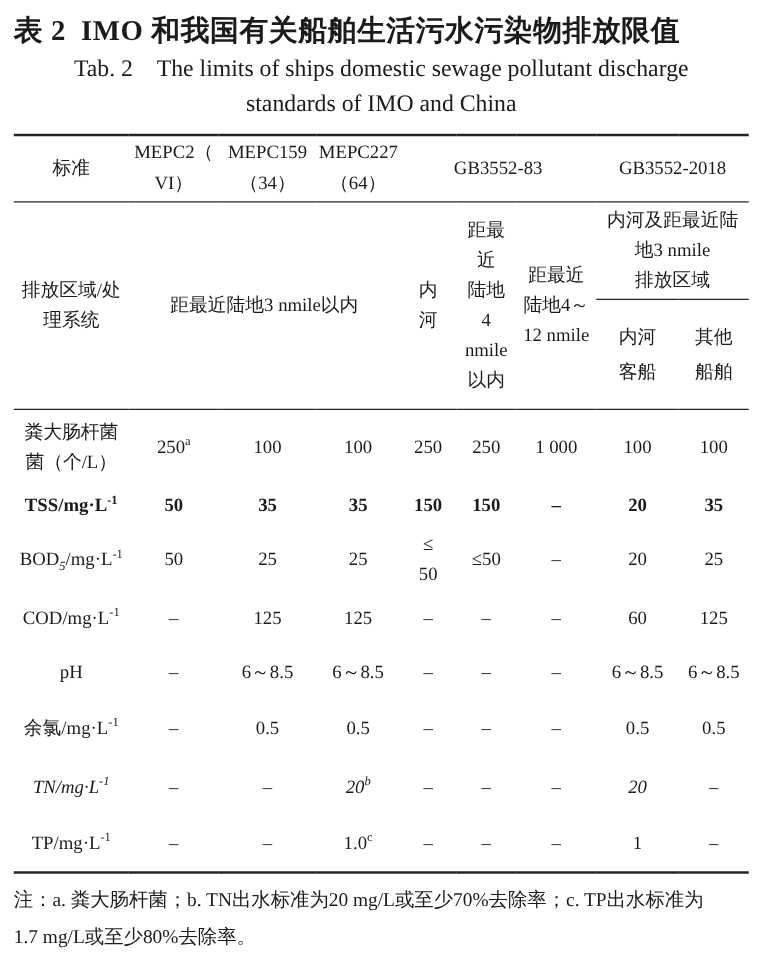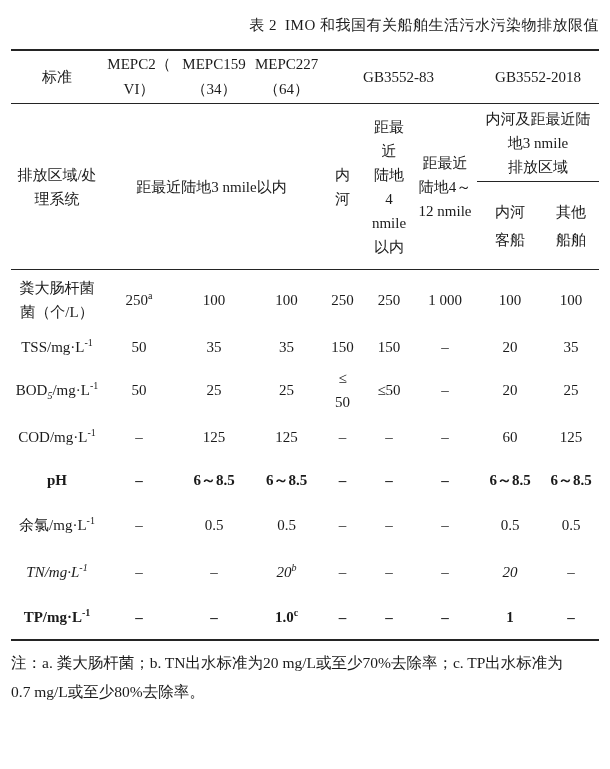--- a/index.html
+++ b/index.html
@@ -6,22 +6,22 @@
   html, body { margin: 0; padding: 0; }
   body {
     width: 610px; height: 769px;
     background: #ffffff; color: #1b1b1b;
     font-family: "Liberation Serif", "DejaVu Serif", "DejaVu Sans", serif;
     overflow: hidden;
   }
   .page { width: 610px; height: 769px; padding: 10px 11px 0 11px; }
 
   .caption-zh {
-    text-align: right; font-weight: normal;
-    font-size: 15px; line-height: 30px; letter-spacing: 0.5px;
+    text-align: left; font-weight: bold;
+    font-size: 23px; line-height: 30px; letter-spacing: 0.5px;
   }
   .caption-en {
     text-align: center; font-size: 19px; line-height: 28px;
     white-space: pre-line; margin-top: 2px;
   }
 
   table.std {
     border-collapse: collapse; table-layout: fixed;
     width: 588px; margin-top: 9px;
     border-top: 2.2px solid #242424;
@@ -32,40 +32,42 @@
     font-size: 15px; line-height: 24px;
     white-space: pre-line; padding: 1px 2px; font-weight: normal;
   }
   tr.h1 td { border-bottom: 1.5px solid #242424; height: 52px; line-height: 25px; }
   tr.h2a td { height: 78px; }
   tr.h2a td[rowspan] { border-bottom: 1.5px solid #242424; }
   td.group { border-bottom: 1.2px solid #242424; line-height: 26px; }
   tr.h2b td { border-bottom: 1.5px solid #242424; height: 88px; line-height: 28px; }
   td.vtext { line-height: 27px; padding: 1px 0; margin-left: 20px; }
   tr.r1 td { height: 60px; }
-  tr.r2 td { height: 34px; }
+  tr.r2 td { height: 34px; font-weight: bold; }
   tr.r3 td { height: 52px; }
   tr.r4 td { height: 42px; }
-  tr.r5 td { height: 44px; font-weight: bold; }
+  tr.r5 td { height: 44px; }
   tr.r6 td { height: 46px; }
   tr.r7 td { height: 48px; font-style: italic; }
-  tr.r8 td { height: 44px; font-weight: bold; }
+  tr.r8 td { height: 44px; }
   sup { font-size: 10px; line-height: 0; }
   sub { font-size: 10px; line-height: 0; font-style: italic; }
   .note {
     width: 588px; font-size: 15.5px; line-height: 29px;
     margin-top: 7px; white-space: pre-line; text-align: left;
   }
 </style>
 </head>
 <body>
 
 <div class="page">
 
   <div class="caption-zh">表 2 IMO 和我国有关船舶生活污水污染物排放限值</div>
+  <div class="caption-en">Tab. 2 The limits of ships domestic sewage pollutant discharge
+standards of IMO and China</div>
 
   <table class="std">
     <colgroup>
       <col style="width:92px">
         <col style="width:72px">
         <col style="width:78px">
       <col style="width:67px">
         <col style="width:45px">
         <col style="width:48px">
       <col style="width:64px">
@@ -206,15 +208,15 @@
       <td>–</td>
       <td>–</td>
       <td>–</td>
       <td>1</td>
       <td>–</td>
     </tr>
   </tbody>
     </table>
 
   <div class="note">注：a. 粪大肠杆菌；b. TN出水标准为20 mg/L或至少70%去除率；c. TP出水标准为
-0.7 mg/L或至少80%去除率。</div>
+1.7 mg/L或至少80%去除率。</div>
 
 </div>
 
 </body></html>

